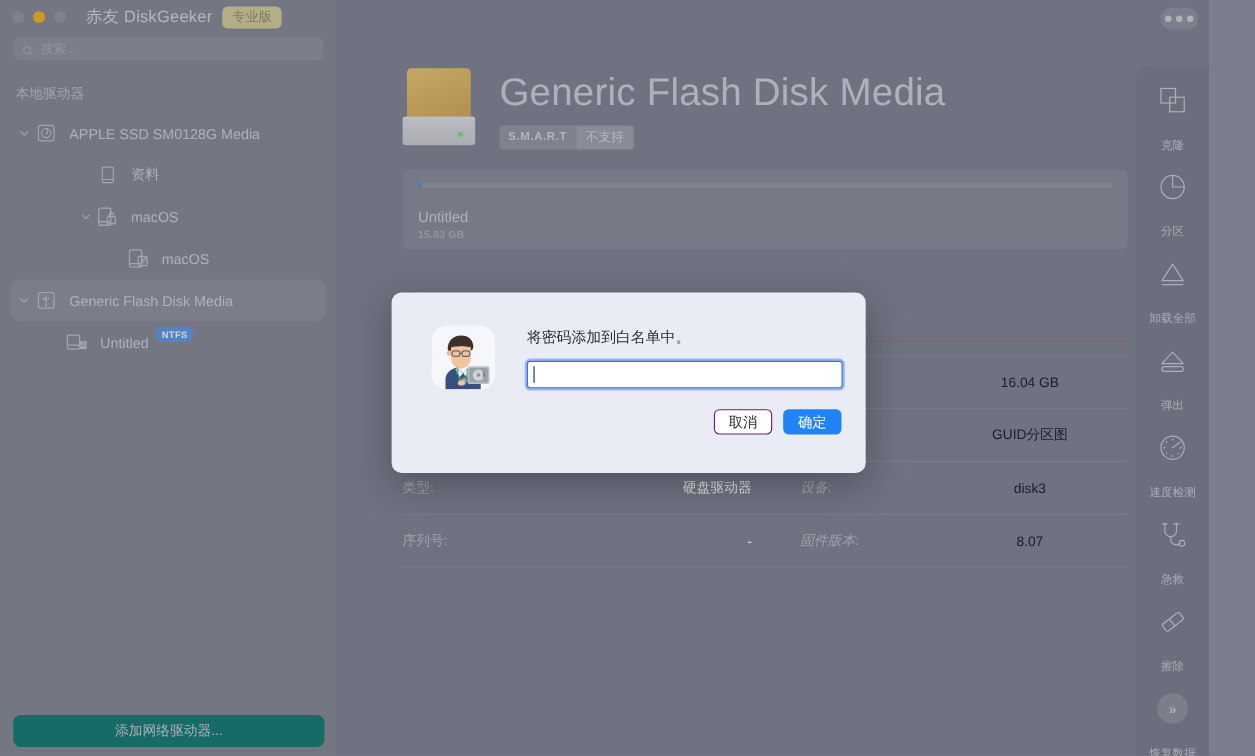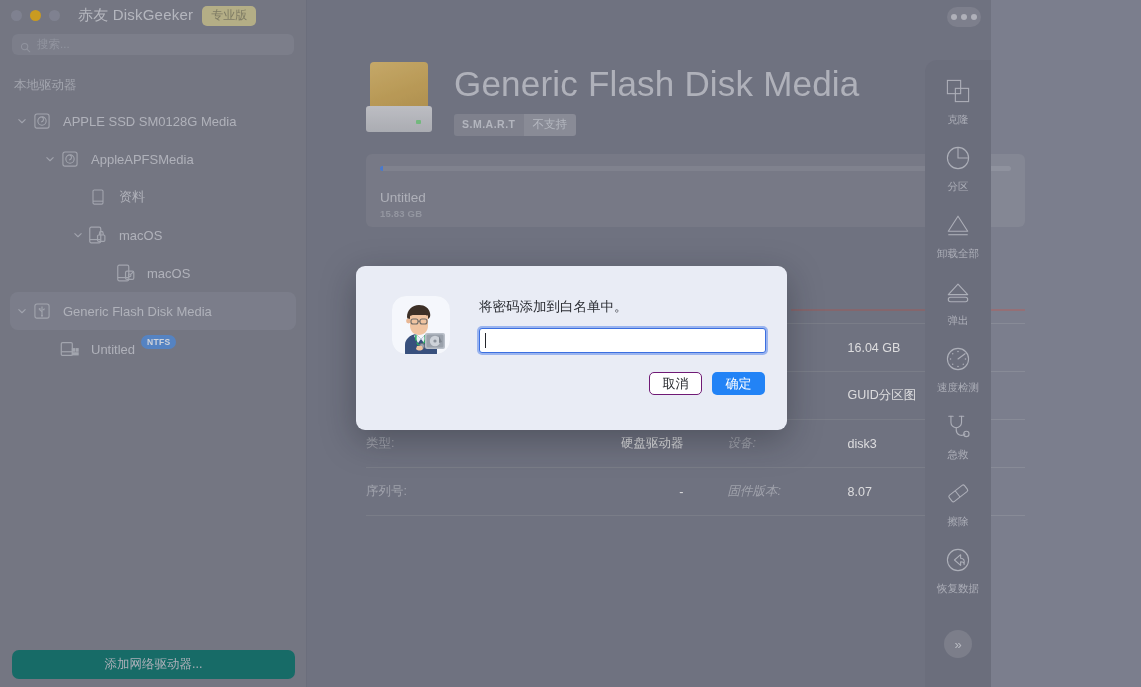--- a/index.html
+++ b/index.html
@@ -4,21 +4,21 @@
 <style>
   * { box-sizing: border-box; margin: 0; padding: 0; }
   html, body {
     width: 1141px; height: 687px;
     overflow: hidden;
     font-family: "Liberation Sans", "DejaVu Sans", sans-serif;
     background: #7b7e8d;
   }
   #app {
     position: relative;
-    width: 991px; height: 687px;
+    width: 1099px; height: 687px;
     background: #7b7e8d;
   }
 
   
   #sidebar {
     position: absolute; left: 0; top: 0;
     width: 307px; height: 687px;
     background: #80838f;
     border-right: 1px solid #767988;
   }
@@ -123,37 +123,37 @@
   .part-size { margin-top: 3px; font-size: 9.5px; font-weight: bold; color: #a7aab4; letter-spacing: .2px; }
 
   .info-list { position: absolute; left: 59px; top: 276px; width: 659px; }
   .info-row {
     height: 48px; display: flex; align-items: center;
     border-bottom: 1px solid #888b97; font-size: 12.5px; color: #b6b9c2;
   }
   .info-row .k { width: 140px; flex: 0 0 140px; }
   .info-row .v { flex: 1; text-align: right; padding-right: 44px; color: #ffffff; }
   .info-row .k2 { width: 120px; flex: 0 0 120px; font-style: italic; }
-  .info-row .v2 { flex: 1; text-align: left; color: #ffffff; }
+  .info-row .v2 { flex: 1; text-align: center; color: #0f172a; }
   .speed-cell { flex: 1; text-align: right; padding-right: 44px; }
   .speed-cell div { font-size: 9.5px; font-weight: bold; color: #b8bbc4; line-height: 1.35; }
   .io-graph { position: absolute; right: 0; top: 22px; width: 234px; height: 24px; }
 
   
   #rail {
     position: absolute; right: 0; top: 60px; width: 66px; bottom: 0;
     background: #767988; border-radius: 12px 0 0 0;
     padding-top: 14px;
   }
   .tool {
     display: flex; flex-direction: column; align-items: center;
     margin-bottom: 14px; cursor: default;
   }
   .tool-ico { width: 34px; height: 34px; display: flex; align-items: center; justify-content: center; }
-  .tool-label { margin-top: 5px; font-size: 10.5px; color: #c3c6cf; }
+  .tool-label { margin-top: 17px; font-size: 10.5px; color: #c3c6cf; }
   .rail-expand {
     position: absolute; bottom: 29px; left: 50%; transform: translateX(-50%);
     width: 28px; height: 28px; border-radius: 50%; background: #8a8d99;
     display: flex; align-items: center; justify-content: center;
     color: #d3d5dc; font-size: 13px;
   }
 
   
   #dim { position: absolute; inset: 0; background: rgba(60,62,72,0.18); }
   #dialog {
@@ -226,35 +226,20 @@
           </span>
           <span class="node-ico">
             <svg viewBox="0 0 24 24" width="20" height="20">
               <rect x="3.5" y="3.5" width="17" height="17" rx="2.5" stroke="#b9bcc5" stroke-width="1.3" fill="none"></rect>
               <circle cx="12" cy="12" r="5" stroke="#b9bcc5" stroke-width="1.3" fill="none"></circle>
               <path d="M12 7c3 2 2 6-1 6" stroke="#b9bcc5" stroke-width="1.3" fill="none"></path>
             </svg>
           </span>
           <span class="node-label">APPLE SSD SM0128G Media</span>
         </div>
-        <div class="tree-row" style="padding-left: 32px;">
-          <span class="twisty">
-            <svg viewBox="0 0 12 12" width="10" height="10">
-              <path d="M2.2 4.3L6 8.1l3.8-3.8" fill="none" stroke="#b7bac4" stroke-width="1.3" stroke-linecap="round" stroke-linejoin="round"></path>
-            </svg>
-          </span>
-          <span class="node-ico">
-            <svg viewBox="0 0 24 24" width="20" height="20">
-              <rect x="3.5" y="3.5" width="17" height="17" rx="2.5" stroke="#b9bcc5" stroke-width="1.3" fill="none"></rect>
-              <circle cx="12" cy="12" r="5" stroke="#b9bcc5" stroke-width="1.3" fill="none"></circle>
-              <path d="M12 7c3 2 2 6-1 6" stroke="#b9bcc5" stroke-width="1.3" fill="none"></path>
-            </svg>
-          </span>
-          <span class="node-label">AppleAPFSMedia</span>
-        </div>
         <div class="tree-row" style="padding-left: 60px;">
           <span class="twisty empty">
             <svg viewBox="0 0 12 12" width="10" height="10">
               <path d="M2.2 4.3L6 8.1l3.8-3.8" fill="none" stroke="#b7bac4" stroke-width="1.3" stroke-linecap="round" stroke-linejoin="round"></path>
             </svg>
           </span>
           <span class="node-ico">
             <svg viewBox="0 0 24 24" width="20" height="20">
               <rect x="6" y="3.5" width="12" height="17" rx="1.6" stroke="#b9bcc5" stroke-width="1.3" fill="none"></rect>
               <line x1="6" y1="17" x2="18" y2="17" stroke="#b9bcc5" stroke-width="1.3" fill="none"></line>

